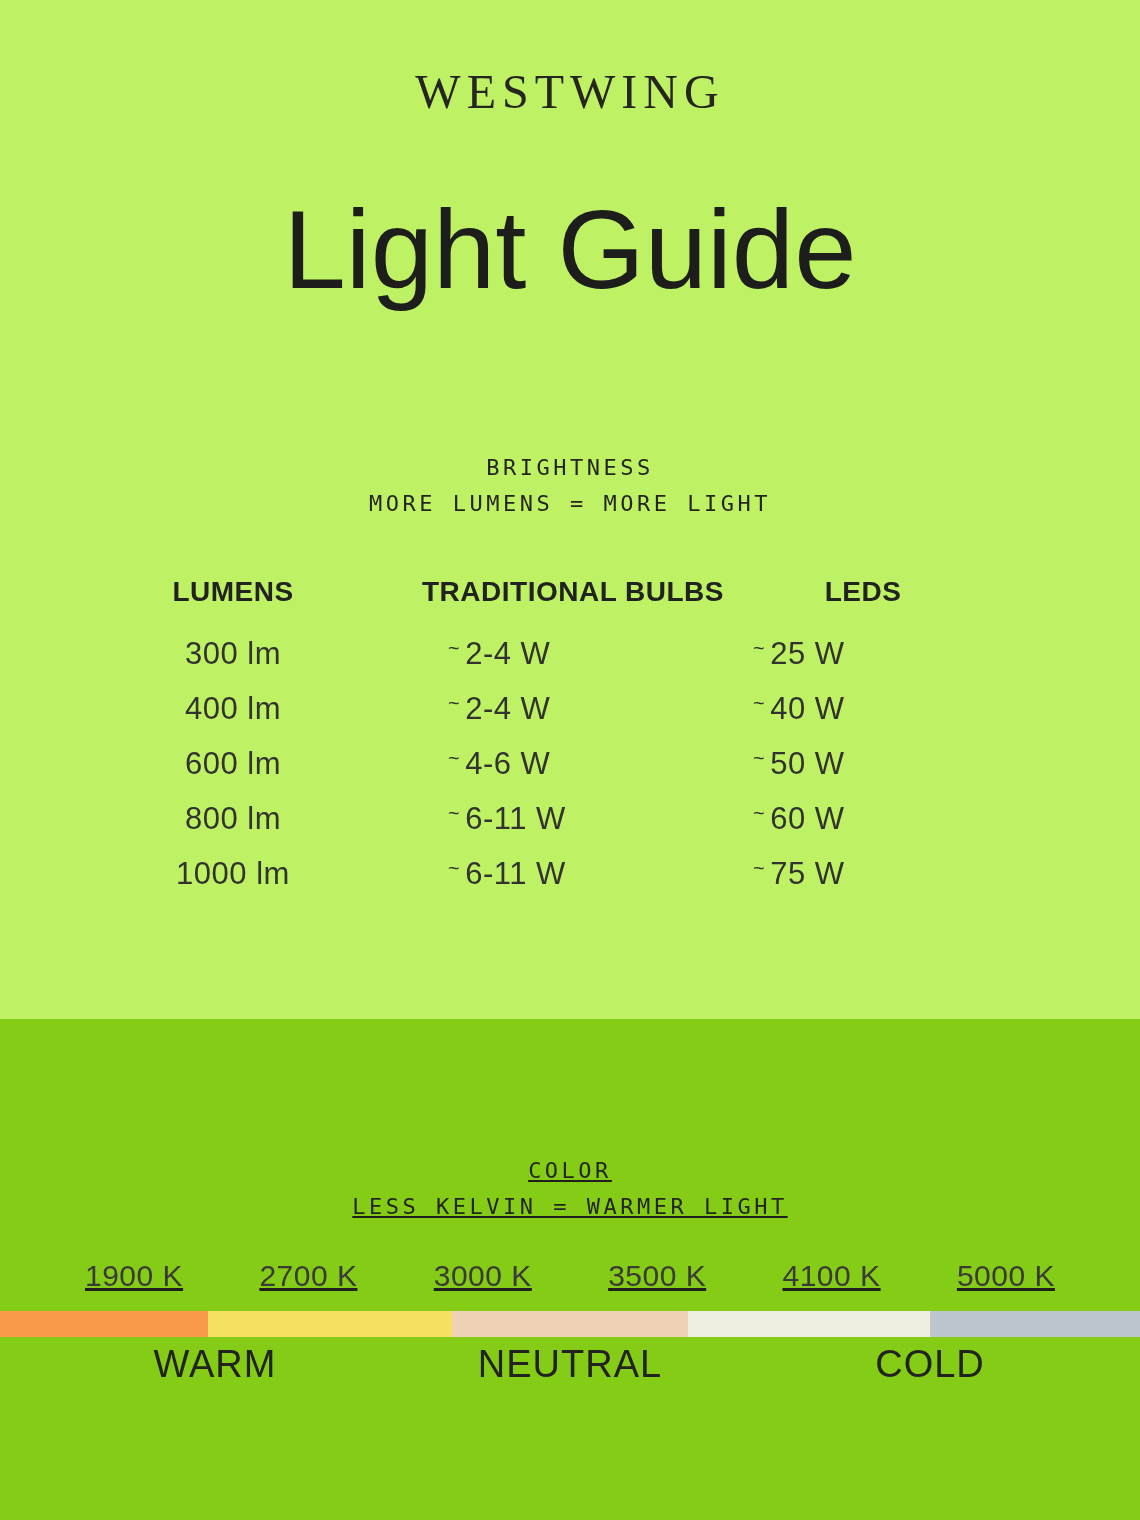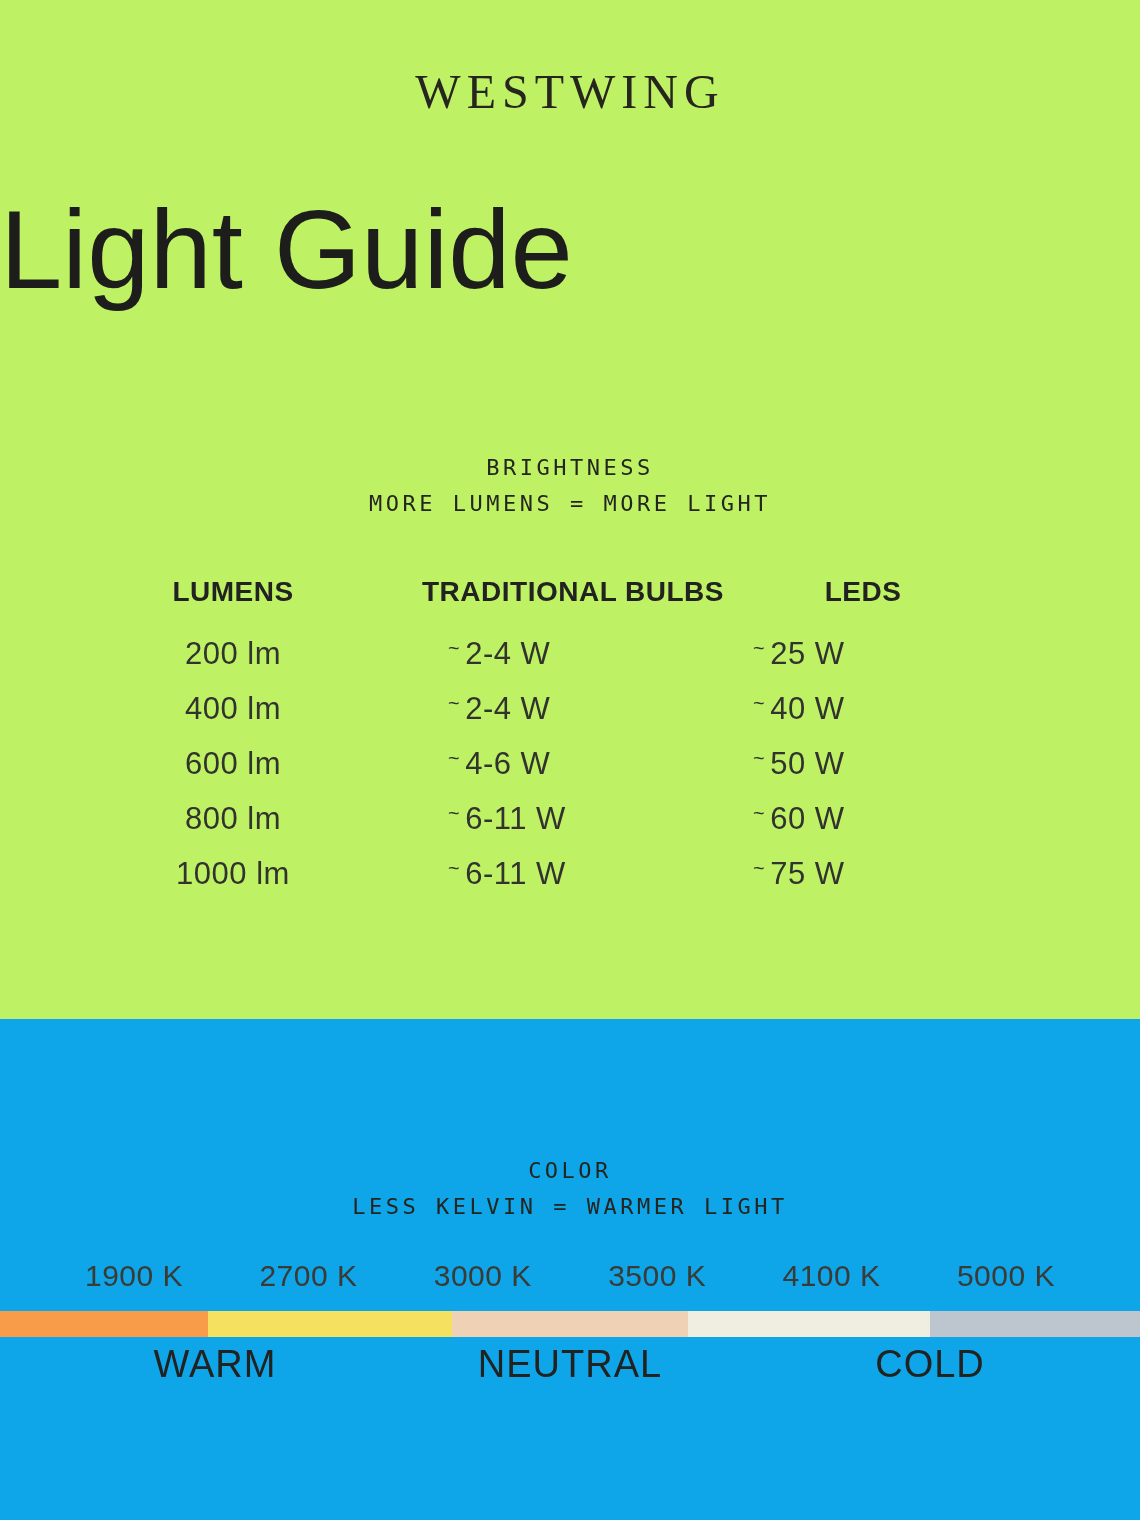--- a/index.html
+++ b/index.html
@@ -26,20 +26,21 @@
     text-align: center;
     font-family: "Liberation Serif", serif;
     font-size: 48px;
     line-height: 1.1;
     font-weight: 500;
     letter-spacing: 6px;
     color: #26261F;
   }
   .page-title {
     margin-top: 75px;
+    text-align: center;
     font-size: 112px;
     line-height: 1;
     font-weight: 300;
     letter-spacing: 0px;
     color: #1D1D1B;
   }
   .kicker {
     margin-top: 144px;
     text-align: center;
     font-family: "DejaVu Sans Mono", "Liberation Mono", monospace;
@@ -150,21 +151,21 @@
 
   <div class="ltable">
     <div class="thead">
       <div class="cell th c-lumens">LUMENS</div>
       <div class="cell th c-bulb" style="text-align:center; padding-left:0;">TRADITIONAL BULBS</div>
       <div class="cell th c-led" style="text-align:center; padding-left:0;">LEDS</div>
     </div>
 
     <div class="tbody">
       <div class="trow">
-        <div class="cell c-lumens">200 lm</div>
+        <div class="cell c-lumens">300 lm</div>
         <div class="cell c-led"><span class="approx">~</span><span>2-4 W</span></div>
         <div class="cell c-bulb"><span class="approx">~</span><span>25 W</span></div>
       </div>
       <div class="trow">
         <div class="cell c-lumens">400 lm</div>
         <div class="cell c-led"><span class="approx">~</span><span>2-4 W</span></div>
         <div class="cell c-bulb"><span class="approx">~</span><span>40 W</span></div>
       </div>
       <div class="trow">
         <div class="cell c-lumens">600 lm</div>
@@ -178,21 +179,21 @@
       </div>
       <div class="trow">
         <div class="cell c-lumens">1000 lm</div>
         <div class="cell c-led"><span class="approx">~</span><span>6-11 W</span></div>
         <div class="cell c-bulb"><span class="approx">~</span><span>75 W</span></div>
       </div>
     </div>
   </div>
 </div>
 
-<div class="section-bottom" style="background: #0ea5e9;">
+<div class="section-bottom" style="background: #84cc16; text-decoration: underline;">
   <div class="kicker kicker-bottom">
     <div>COLOR</div>
     <div>LESS KELVIN = WARMER LIGHT</div>
   </div>
 
   <div class="kelvin-row">
     <span>1900 K</span>
     <span>2700 K</span>
     <span>3000 K</span>
     <span>3500 K</span>

